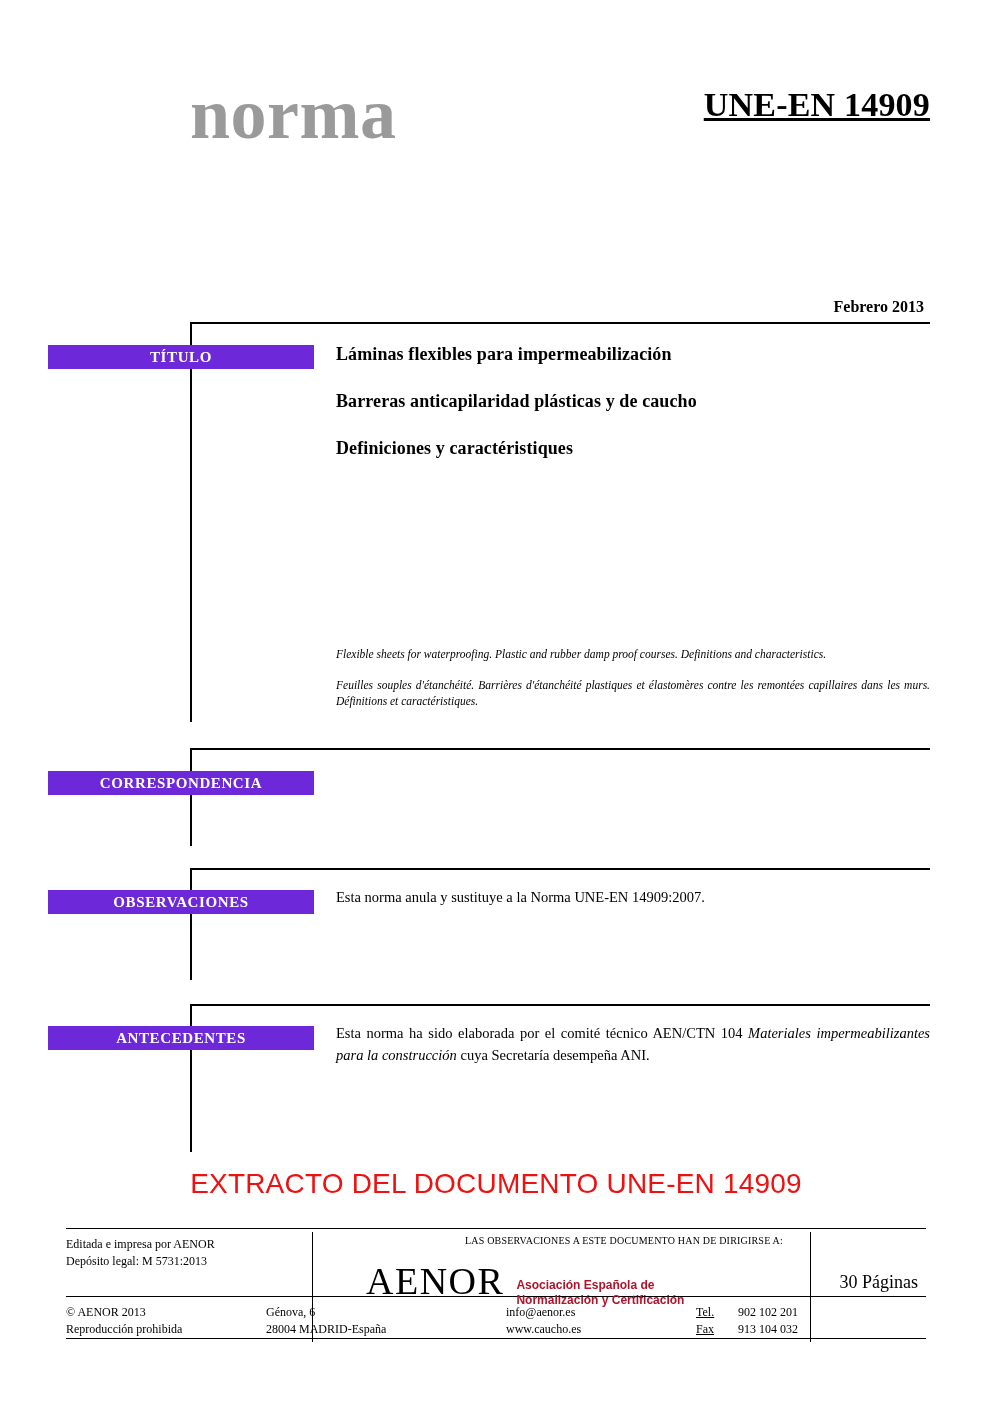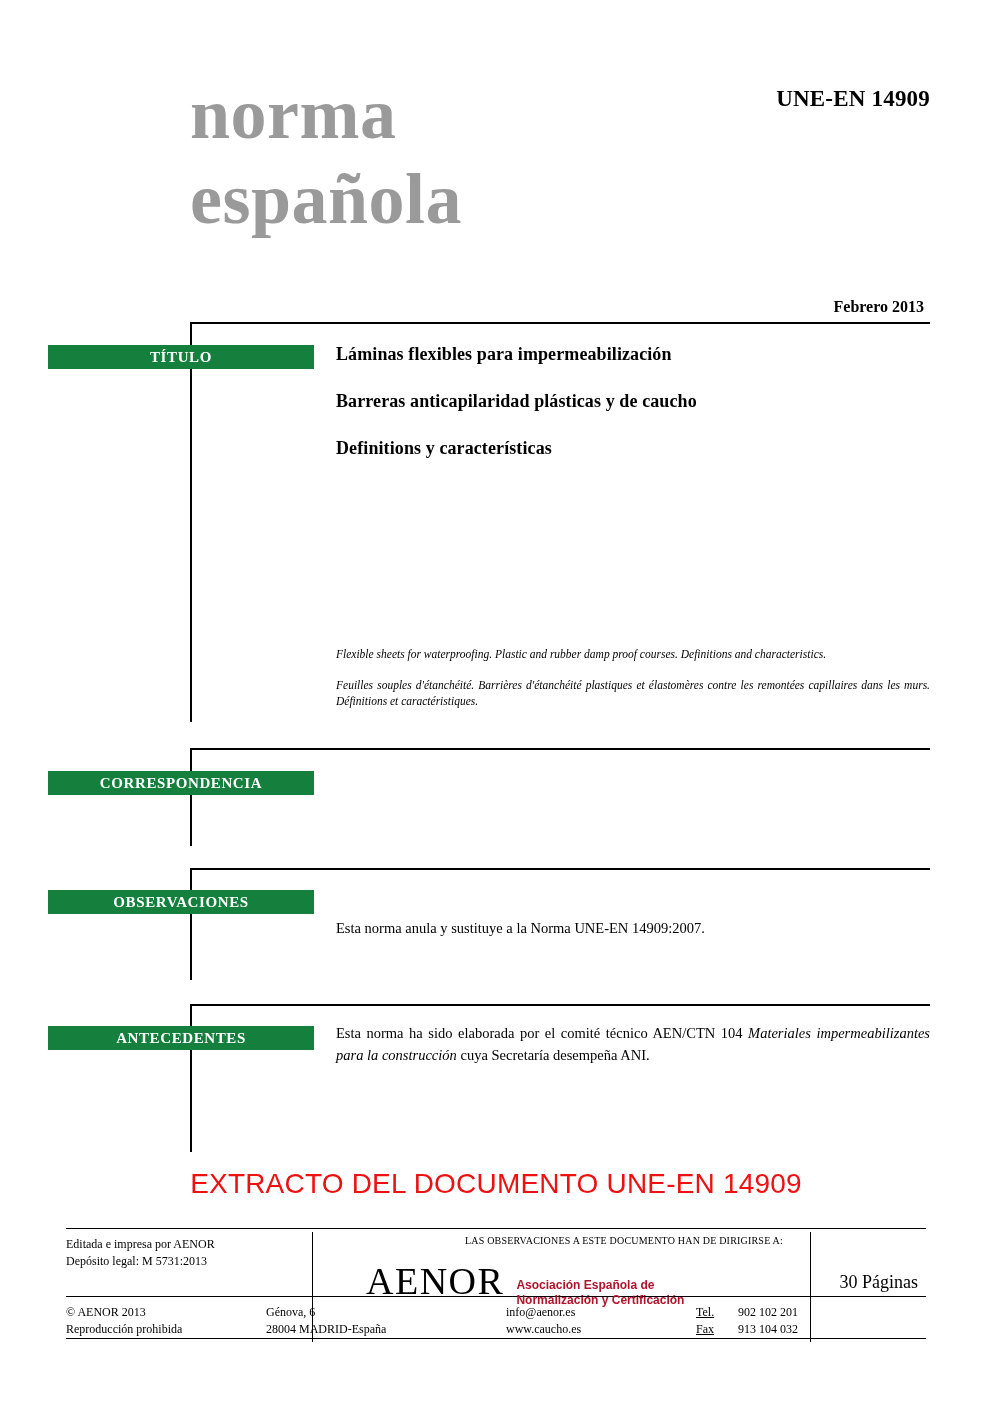--- a/index.html
+++ b/index.html
@@ -36,24 +36,25 @@
     line-height: 1.18;
     letter-spacing: 0.5px;
   }
   .brand-line2 {
     display: block;
   }
   .std-code {
     position: absolute;
     right: 0;
     top: 14px;
-    font-size: 23px;
+    font-size: 34px;
     font-weight: bold;
     font-family: "Liberation Serif", serif;
     letter-spacing: 0.2px;
+    text-decoration: underline;
   }
 
   
   .issue-date {
     position: absolute;
     right: 68px;
     top: 298px;
     font-size: 16px;
     font-weight: bold;
   }
@@ -72,21 +73,21 @@
     width: 2px;
     background: #000;
   }
 
   
   .tag {
     position: absolute;
     left: 48px;
     width: 266px;
     height: 24px;
-    background: #15803d;
+    background: #6d28d9;
     color: #fff;
     font-weight: bold;
     font-size: 15px;
     letter-spacing: 0.6px;
     display: flex;
     align-items: center;
     justify-content: center;
     box-sizing: border-box;
   }
 
@@ -209,52 +210,51 @@
   .fb-5 { left: 672px; width: 120px; }
 </style>
 </head>
 <body>
 
 <div class="page">
 
   <div class="masthead">
     <div class="brand">
       <span>norma</span>
-      <span class="brand-line2">española</span>
     </div>
     <div class="std-code">UNE-EN 14909</div>
   </div>
 
   <div class="issue-date">Febrero 2013</div>
 
   <div class="hrule" style="top:322px;"></div>
   <div class="hrule" style="top:748px;"></div>
   <div class="hrule" style="top:868px;"></div>
   <div class="hrule" style="top:1004px;"></div>
 
   <div class="vline" style="top:322px; height:400px;"></div>
   <div class="vline" style="top:748px; height:98px;"></div>
   <div class="vline" style="top:868px; height:112px;"></div>
   <div class="vline" style="top:1004px; height:148px;"></div>
 
   <div class="tag" style="top:345px;">TÍTULO</div>
   <div class="content" style="top:344px;">
     <div class="title-line">Láminas flexibles para impermeabilización</div>
     <div class="title-line">Barreras anticapilaridad plásticas y de caucho</div>
-    <div class="title-line">Definitions y características</div>
+    <div class="title-line">Definiciones y caractéristiques</div>
   </div>
   <div class="content" style="top:646px;">
     <div class="alt-title">Flexible sheets for waterproofing. Plastic and rubber damp proof courses. Definitions and characteristics.</div>
     <div class="alt-title">Feuilles souples d'étanchéité. Barrières d'étanchéité plastiques et élastomères contre les remontées capillaires dans les murs. Définitions et caractéristiques.</div>
   </div>
 
   <div class="tag" style="top:771px;">CORRESPONDENCIA</div>
 
   <div class="tag" style="top:890px;">OBSERVACIONES</div>
-  <div class="content" style="top:887px;margin-top:31px;">
+  <div class="content" style="top:887px;">
     <div class="para">Esta norma anula y sustituye a la Norma UNE-EN 14909:2007.</div>
   </div>
 
   <div class="tag" style="top:1026px;">ANTECEDENTES</div>
   <div class="content" style="top:1023px;">
     <div class="para"><span>Esta norma ha sido elaborada por el comité técnico AEN/CTN 104 </span><i>Materiales impermeabilizantes para la construcción</i><span> cuya Secretaría desempeña ANI.</span></div>
   </div>
 
   <div class="extract">EXTRACTO DEL DOCUMENTO UNE-EN 14909</div>
 

